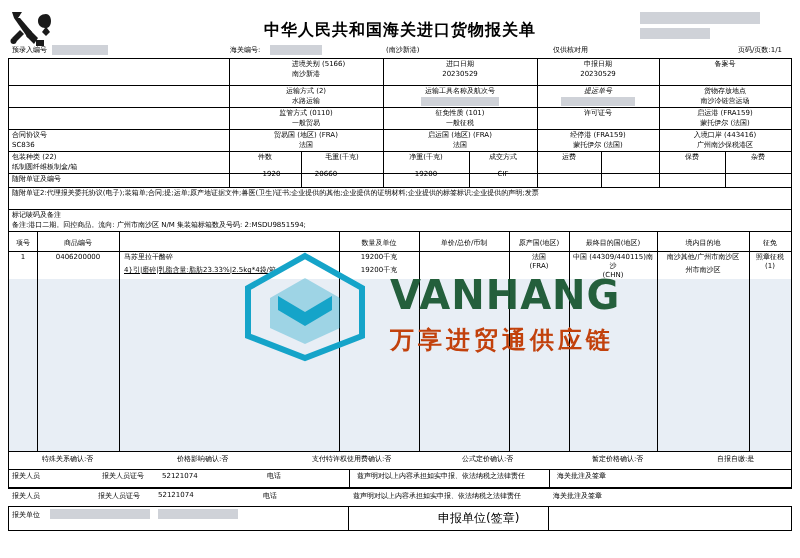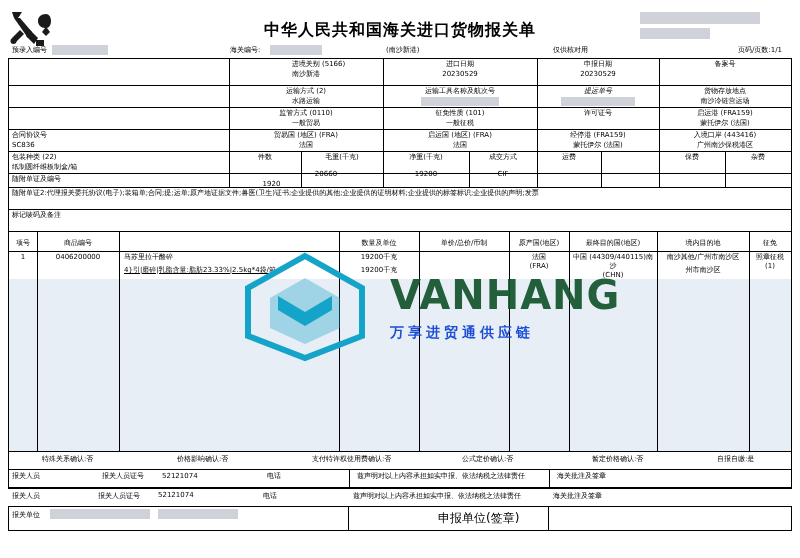--- a/index.html
+++ b/index.html
@@ -47,21 +47,21 @@
   
   .wm { position:absolute; left:240px; top:244px; width:420px; height:120px; pointer-events:none; }
   .wm-text {
     position:absolute; left:150px; top:28px;
     font-size:40px; font-weight:bold; color:#14532d;
     font-family:"DejaVu Sans", sans-serif; letter-spacing:1px;
     opacity:.92;
   }
   .wm-sub {
     position:absolute; left:150px; top:80px;
-    font-size:14px; font-weight:bold; color:#1d4ed8; letter-spacing:4px;
+    font-size:24px; font-weight:bold; color:#c2410c; letter-spacing:4px;
   }
   .wm-hex { position:absolute; left:0px; top:8px; width:130px; height:110px; }
 </style>
 </head>
 <body>
 
 <div class="page">
 
   <div class="hdr">
     <svg class="logo" viewBox="0 0 44 40">
@@ -155,35 +155,36 @@
     <div class="line-v" style="left:374px;top:92px;height:36px;"></div>
     <div class="line-v" style="left:460px;top:92px;height:36px;"></div>
     <div class="line-v" style="left:528px;top:92px;height:36px;"></div>
     <div class="line-v" style="left:592px;top:92px;height:36px;"></div>
     <div class="line-v" style="left:650px;top:92px;height:36px;"></div>
     <div class="line-v" style="left:716px;top:92px;height:36px;"></div>
 
     <div class="cell lbl" style="left:0px;top:93px;">包装种类 (22)</div>
     <div class="cell val" style="left:0px;top:103px;">纸制圆纤维板制盒/箱</div>
     <div class="cell lbl ctr" style="left:220px;top:93px;width:72px;">件数</div>
-    <div class="cell val ctr" style="left:220px;top:120px;width:72px;padding-left:16px;">1920</div>
+    <div class="cell val ctr" style="left:220px;top:110px;width:72px;padding-left:16px;">1920</div>
     <div class="cell lbl ctr" style="left:292px;top:93px;width:82px;">毛重(千克)</div>
     <div class="cell val ctr" style="left:276px;top:110px;width:82px;">20660</div>
     <div class="cell lbl ctr" style="left:374px;top:93px;width:86px;">净重(千克)</div>
     <div class="cell val ctr" style="left:374px;top:110px;width:86px;">19200</div>
     <div class="cell lbl ctr" style="left:460px;top:93px;width:68px;">成交方式</div>
     <div class="cell val ctr" style="left:460px;top:110px;width:68px;">CIF</div>
     <div class="cell lbl ctr" style="left:528px;top:93px;width:64px;">运费</div>
     <div class="cell lbl ctr" style="left:650px;top:93px;width:66px;">保费</div>
     <div class="cell lbl ctr" style="left:716px;top:93px;width:66px;">杂费</div>
 
     <div class="cell lbl" style="left:0px;top:115px;">随附单证及编号</div>
     <div class="cell val" style="left:0px;top:129px;width:782px;">随附单证2:代理报关委托协议(电子);装箱单;合同;提;运单;原产地证据文件;兽医(卫生)证书;企业提供的其他;企业提供的证明材料;企业提供的标签标识;企业提供的声明;发票</div>
 
     <div class="cell lbl" style="left:0px;top:151px;">标记唛码及备注</div>
+    <div class="cell val" style="left:0px;top:161px;width:782px;">备注:港口二期。回控商品。流向: 广州市南沙区 N/M   集装箱标箱数及号码: 2:MSDU9851594;</div>
 
     <div class="line-v" style="left:28px;top:172px;height:220px;"></div>
     <div class="line-v" style="left:110px;top:172px;height:220px;"></div>
     <div class="line-v" style="left:330px;top:172px;height:220px;"></div>
     <div class="line-v" style="left:410px;top:172px;height:220px;"></div>
     <div class="line-v" style="left:500px;top:172px;height:220px;"></div>
     <div class="line-v" style="left:560px;top:172px;height:220px;"></div>
     <div class="line-v" style="left:648px;top:172px;height:220px;"></div>
     <div class="line-v" style="left:740px;top:172px;height:220px;"></div>
 

